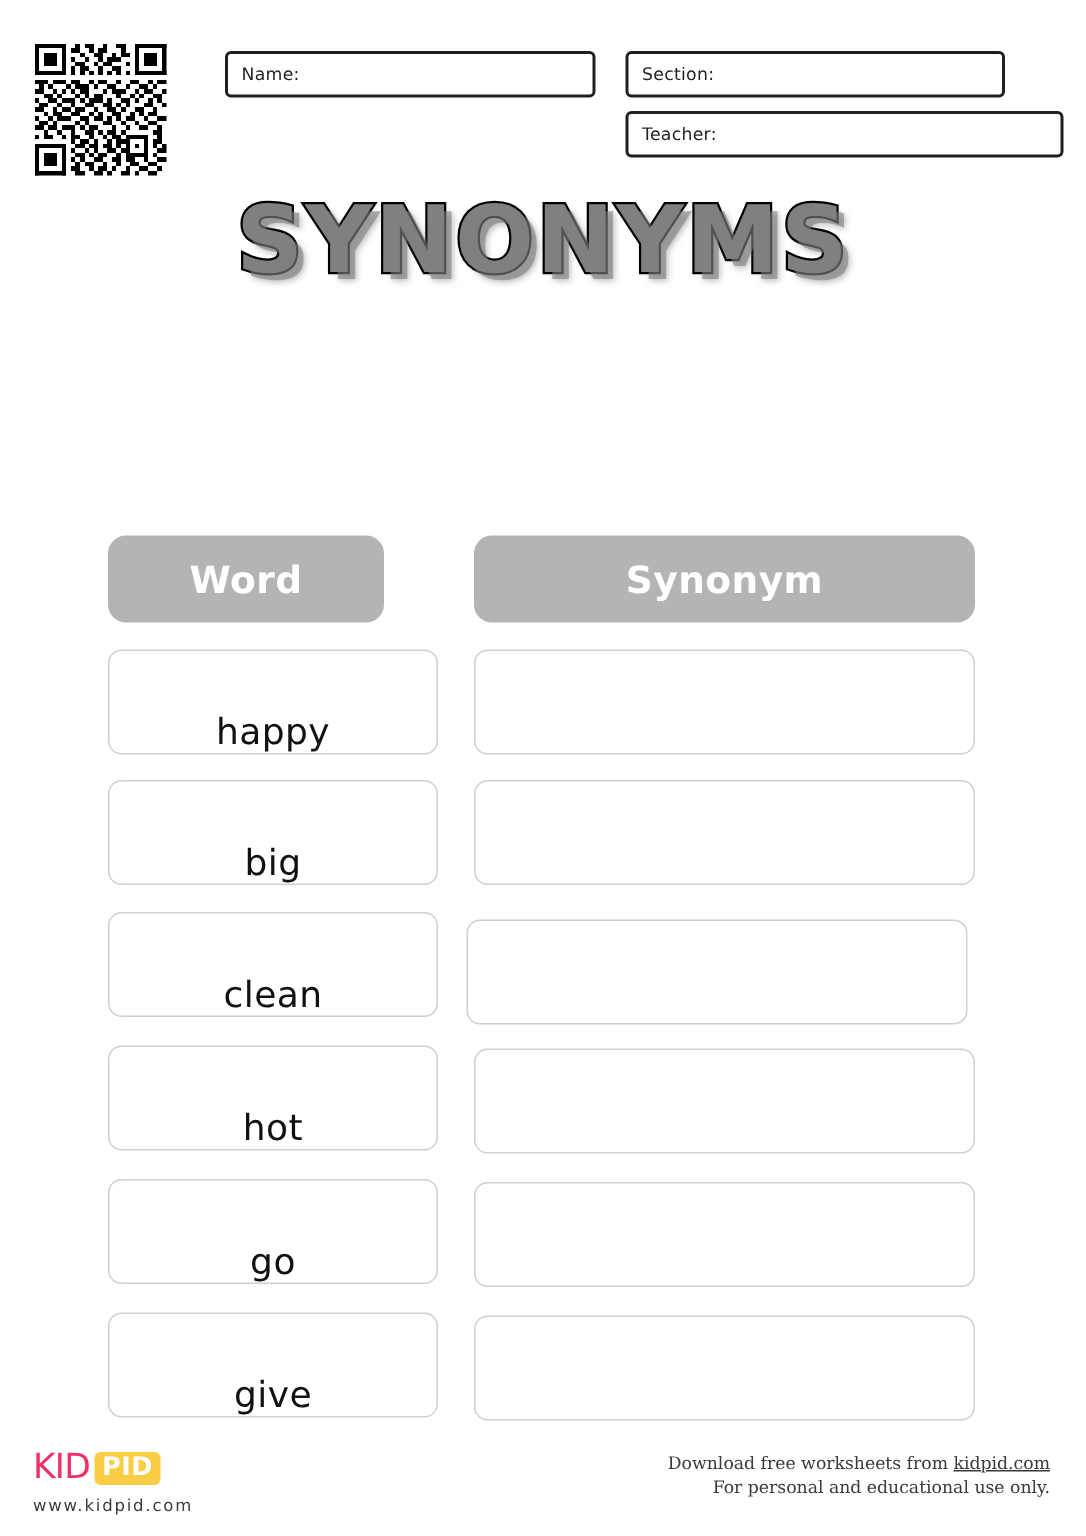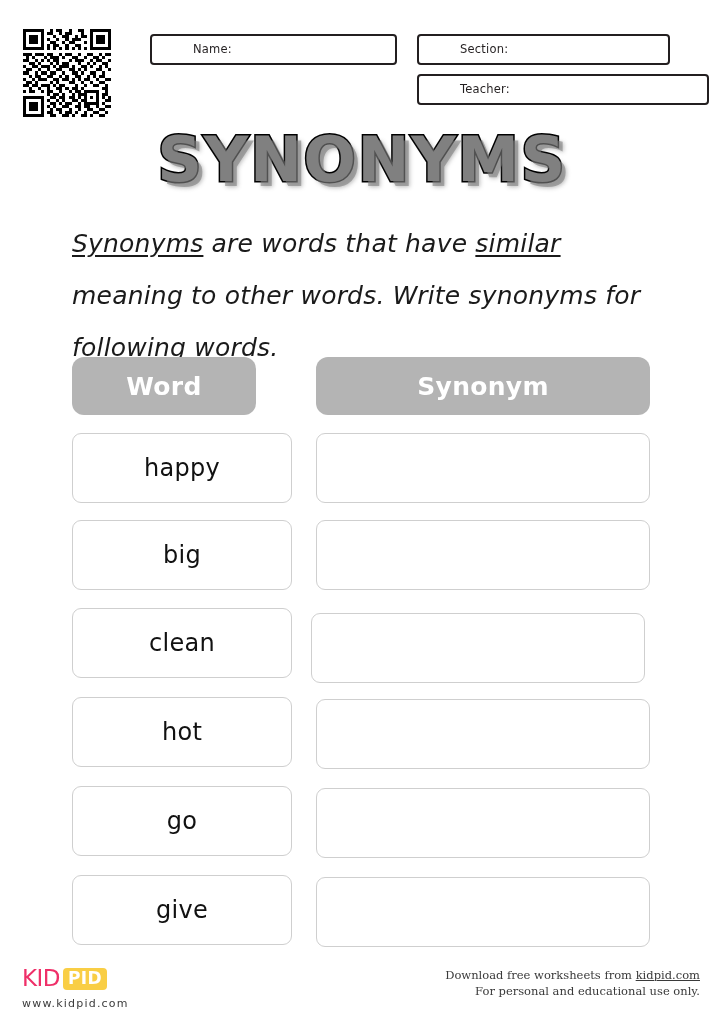--- a/index.html
+++ b/index.html
@@ -40,21 +40,20 @@
   .qr svg { display:block; width:100%; height:100%; }
 
   .field-box {
     position: absolute;
     box-sizing: border-box;
     border: 2px solid #231f20;
     border-radius: 4px;
     background: #fff;
     display: flex;
     align-items: center;
-    padding-left: 32px;
   }
   .field-label {
     font-family: "DejaVu Sans", sans-serif;
     font-size: 11.5px;
     color: #231f20;
     padding-left: 9px;
     letter-spacing: 0.2px;
     line-height: 1;
   }
 
@@ -129,21 +128,21 @@
   #head-word    { left: 72px;  top: 0px; width: 184px; height: 58px; }
   #head-synonym { left: 316px; top: 0px; width: 334px; height: 58px; }
 
   .cell {
     position: absolute;
     box-sizing: border-box;
     background: #ffffff;
     border: 1.4px solid #cfcfcf;
     border-radius: 9px;
     display: flex;
-    align-items: center;
+    align-items: flex-end;
     justify-content: center;
   }
   .cell .word {
     font-family: "DejaVu Sans", sans-serif;
     font-size: 24px;
     color: #111111;
     letter-spacing: 0.3px;
   }
 
   
@@ -459,21 +458,20 @@
     </div>
     <div class="field-box" id="fld-teacher">
       <span class="field-label">Teacher:</span>
     </div>
   </div>
 
   <div class="title-wrap">
     <div class="title">SYNONYMS</div>
   </div>
 
-  <div class="instructions"><span class="u">Synonyms</span><span> are words that have </span><span class="u">similar</span><span> meaning to other words. Write synonyms for following words.</span></div>
 
   <div class="table">
 
     <div class="col-head" id="head-word">
       <span>Word</span>
     </div>
     <div class="col-head" id="head-synonym">
       <span>Synonym</span>
     </div>
 

